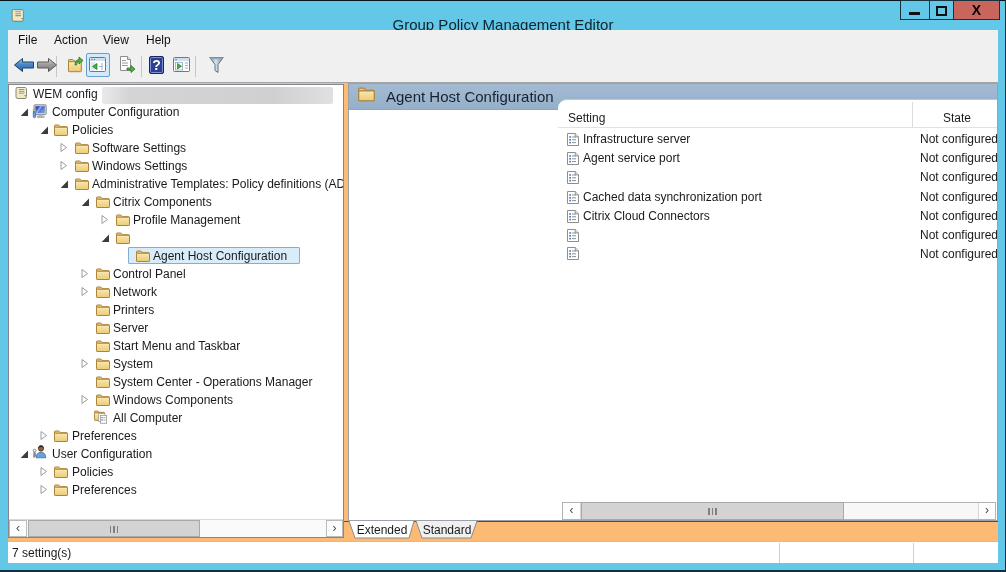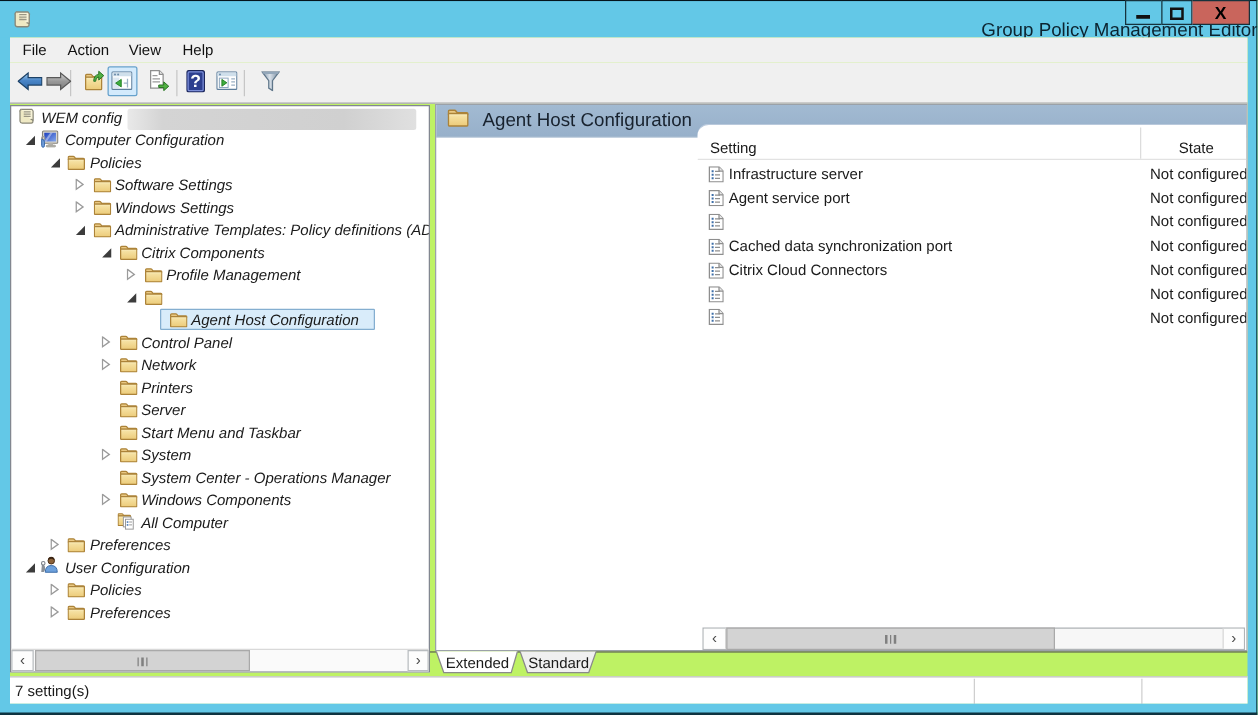--- a/index.html
+++ b/index.html
@@ -1,26 +1,26 @@
 <!DOCTYPE html>
 <html><head>
 <meta charset="utf-8">
 <style>
 * { margin:0; padding:0; box-sizing:border-box; }
 html,body { width:1006px; height:572px; overflow:hidden; }
 body { font-family:"Liberation Sans", sans-serif; font-size:12px; color:#1a1a1a; position:relative; background:#63C8E7; }
 .abs { position:absolute; }
 #topline { left:0; top:0; width:1006px; height:1px; background:#04151c; }
 #titlebar { left:0; top:1px; width:1006px; height:29px; background:#63C8E7; }
-#titletext { left:0; top:16px; width:1006px; text-align:right; font-size:15px; color:#0c2430; }
+#titletext { left:0; top:16px; width:1006px; text-align:center; font-size:15px; color:#0c2430; }
 .capbtn { top:0; height:20px; border:1px solid #16323c; }
 #btnmin { left:900px; width:29px; background:#63C8E7; border-right:none; }
 #btnmax { left:929px; width:25px; background:#63C8E7; }
 #btnclose { left:954px; width:46px; background:#C9655C; border-left:none; }
-#inner { left:8px; top:30px; width:990px; height:533px; background:#bef264; }
+#inner { left:8px; top:30px; width:990px; height:533px; background:#fdba74; }
 #menubar { left:0px; top:0px; width:990px; height:20px; background:#F0F0F0; }
 .menuitem { top:3px; font-size:12px; color:#111; }
 #toolbar { left:0px; top:20px; width:990px; height:33px; background:#F0F0F0; border-bottom:1px solid #a5a5a5; }
 .tsep { top:6px; width:1px; height:21px; background:#c6c6c6; }
 
 #treepane { left:0px; top:54px; width:336px; height:454px; background:#fff; border:1px solid #828790; }
 #treescroll { left:0px; top:434px; width:334px; height:18px; background:#fafafa; border-top:1px solid #d9d9d9; }
 
 #rightpane { left:340px; top:53px; width:650px; height:438px; border:1px solid #9ba1a8; background:#fff; }
 #rphead { left:0px; top:0px; width:648px; height:26px; background:linear-gradient(180deg,#a2bad2,#97b0ca); border-bottom:1px solid #8ba6c1; }
@@ -208,21 +208,21 @@
   <svg class="abs" style="left:141px;top:26px" width="15" height="18" viewBox="0 0 15 18">
       <use href="#tbhelp"></use>
     </svg>
   <svg class="abs" style="left:165px;top:27px" width="17" height="15" viewBox="0 0 17 15">
       <use href="#tbwin"></use>
     </svg>
   <svg class="abs" style="left:201px;top:27px" width="15" height="16" viewBox="0 0 15 16">
       <use href="#tbfunnel"></use>
     </svg>
   <div id="treepane" class="abs">
-    <div id="treecontent" class="abs" style="left:0;top:0;width:334px;height:434px;overflow:hidden;font-style:italic;">
+    <div id="treecontent" class="abs" style="left:0;top:0;width:334px;height:434px;overflow:hidden;">
       <svg class="abs" style="left:5px;top:1px" width="14" height="14" viewBox="0 0 14 14">
           <use href="#scroll"></use>
         </svg>
         <span class="t" style="left:24px;top:0px">WEM config</span>
       <div class="abs" style="left:93px;top:2px;width:231px;height:17px;background:linear-gradient(90deg,#e9e9e9,#d4d4d4 12%,#d0d0d0 75%,#e0e0e0);border-radius:2px"></div>
       <svg class="abs" style="left:11px;top:22px" width="9" height="10" viewBox="0 0 9 10">
           <use href="#arrowexp"></use>
         </svg>
         <svg class="abs" style="left:23px;top:19px" width="15" height="15" viewBox="0 0 15 15">
           <use href="#computer"></use>

